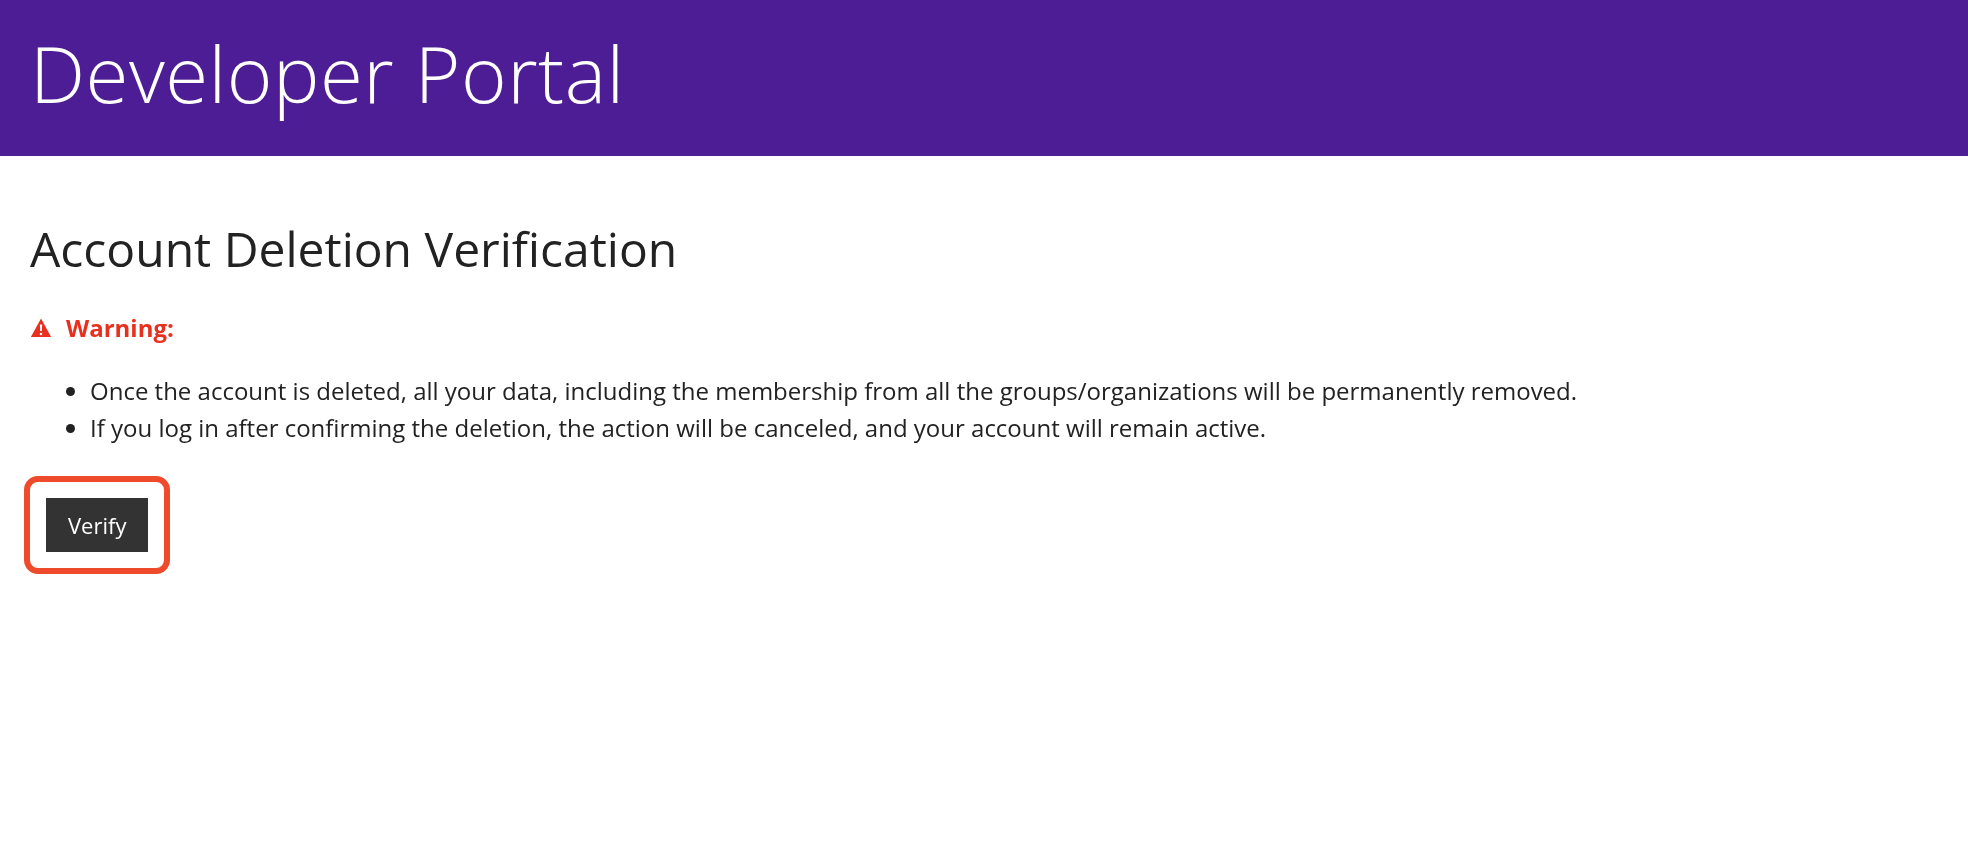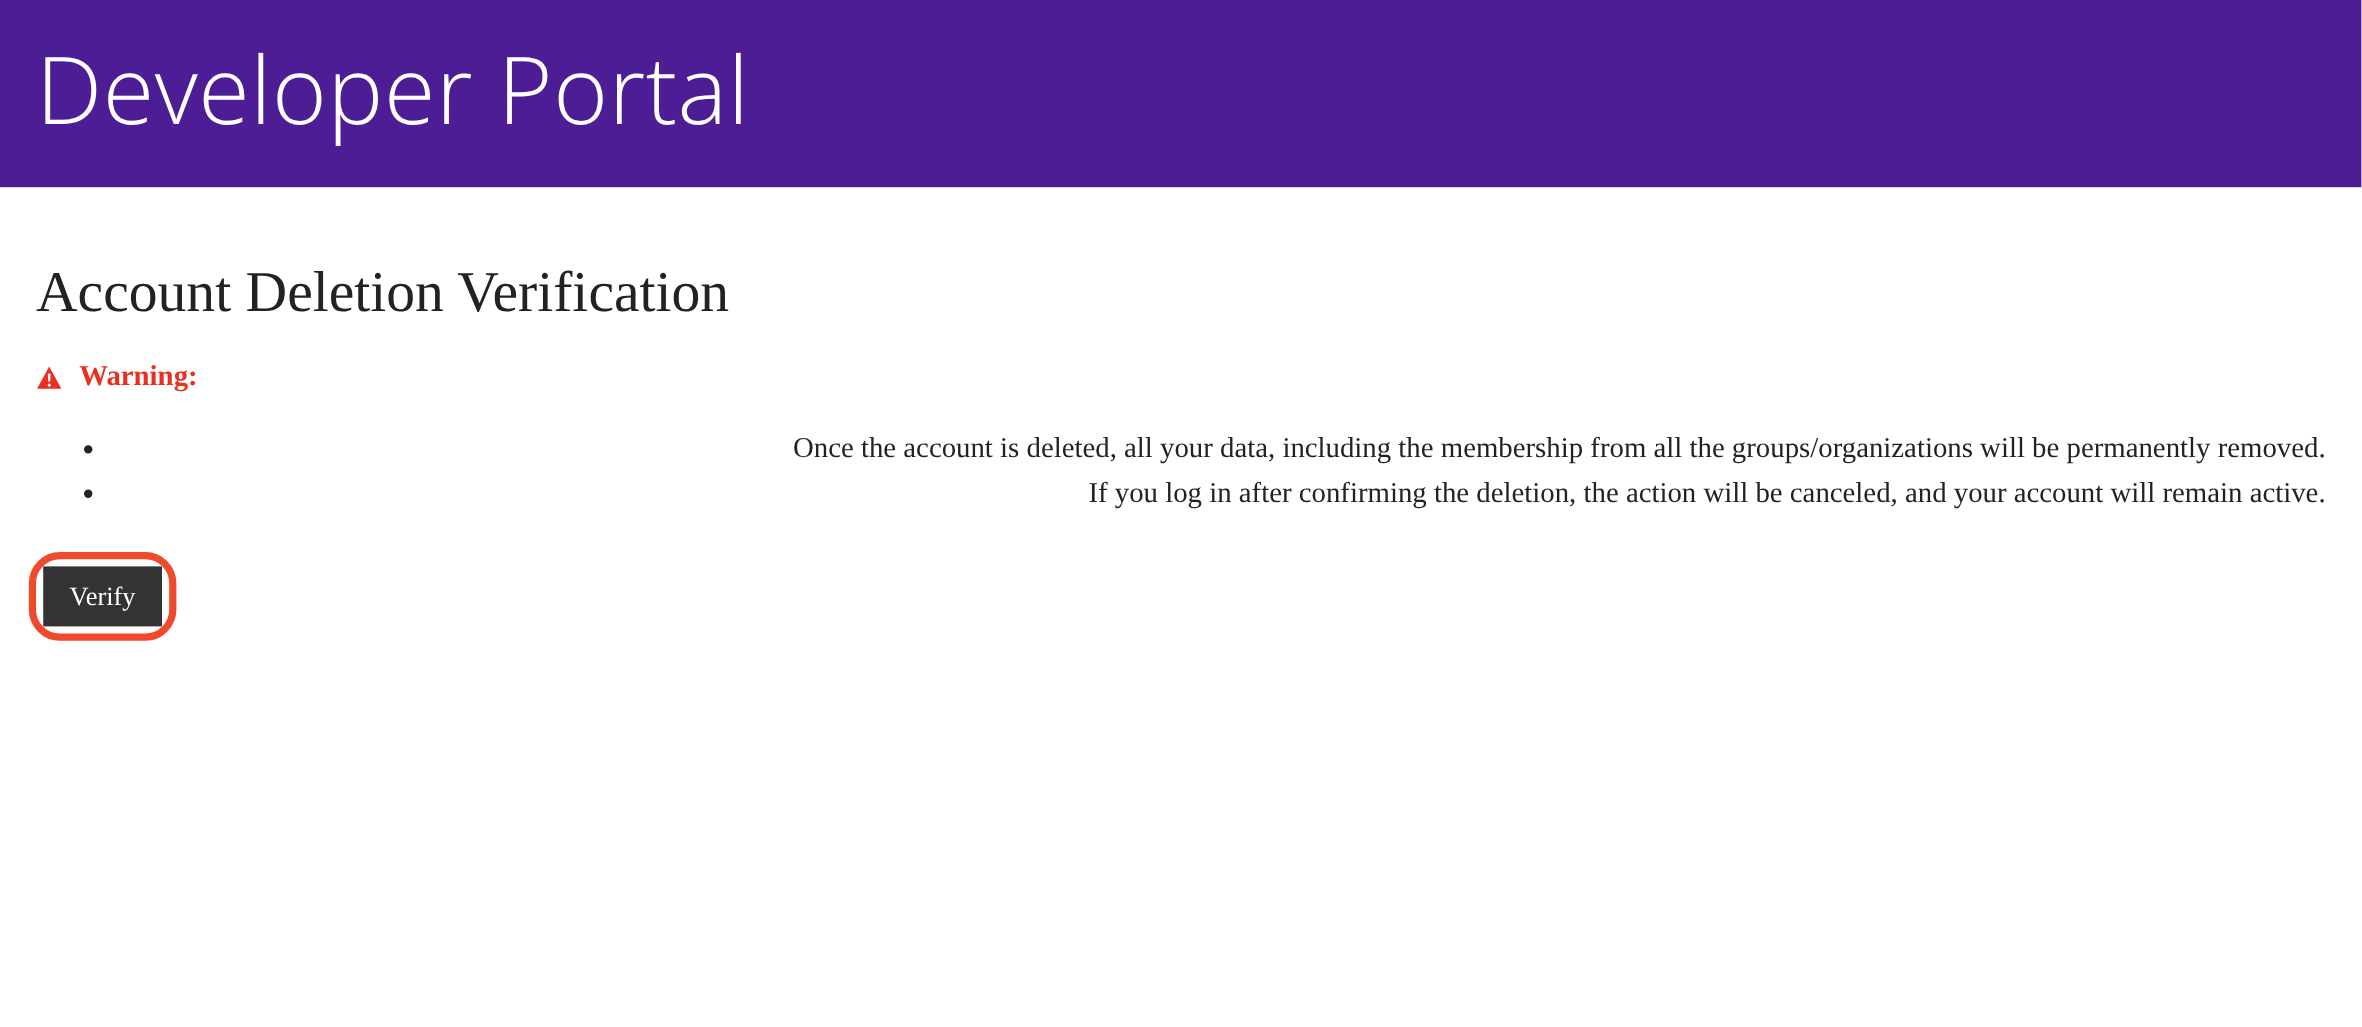--- a/index.html
+++ b/index.html
@@ -17,21 +17,20 @@
       padding: 20px 30px 30px 30px;
     }
     .header-title {
       font-size: 78px;
       font-weight: 300;
       color: #ffffff;
       letter-spacing: 0.5px;
     }
     .content {
       padding: 60px 30px 30px 30px;
-      font-family: Liberation Serif, serif;
     }
     .page-heading {
       font-size: 48px;
       font-weight: 400;
       color: #222222;
       margin-bottom: 30px;
     }
     .intro-text {
       font-size: 24px;
       line-height: 1.5;
@@ -57,32 +56,31 @@
     }
     .warning-label {
       font-size: 24px;
       font-weight: 700;
       color: #e8301f;
     }
     .warning-list {
       list-style: disc;
       padding-left: 60px;
       margin-bottom: 30px;
-      text-align: right;
     }
     .warning-list li {
       font-size: 24px;
       line-height: 1.55;
       color: #222222;
     }
     .verify-wrapper {
       display: inline-block;
       border: 6px solid #ef4a2c;
-      border-radius: 26px;
-      padding: 6px;
+      border-radius: 14px;
+      padding: 16px;
       margin-left: -6px;
     }
     .verify-button {
       display: inline-block;
       background: #333333;
       color: #ffffff;
       font-size: 22px;
       font-weight: 400;
       padding: 12px 22px;
       border: none;

